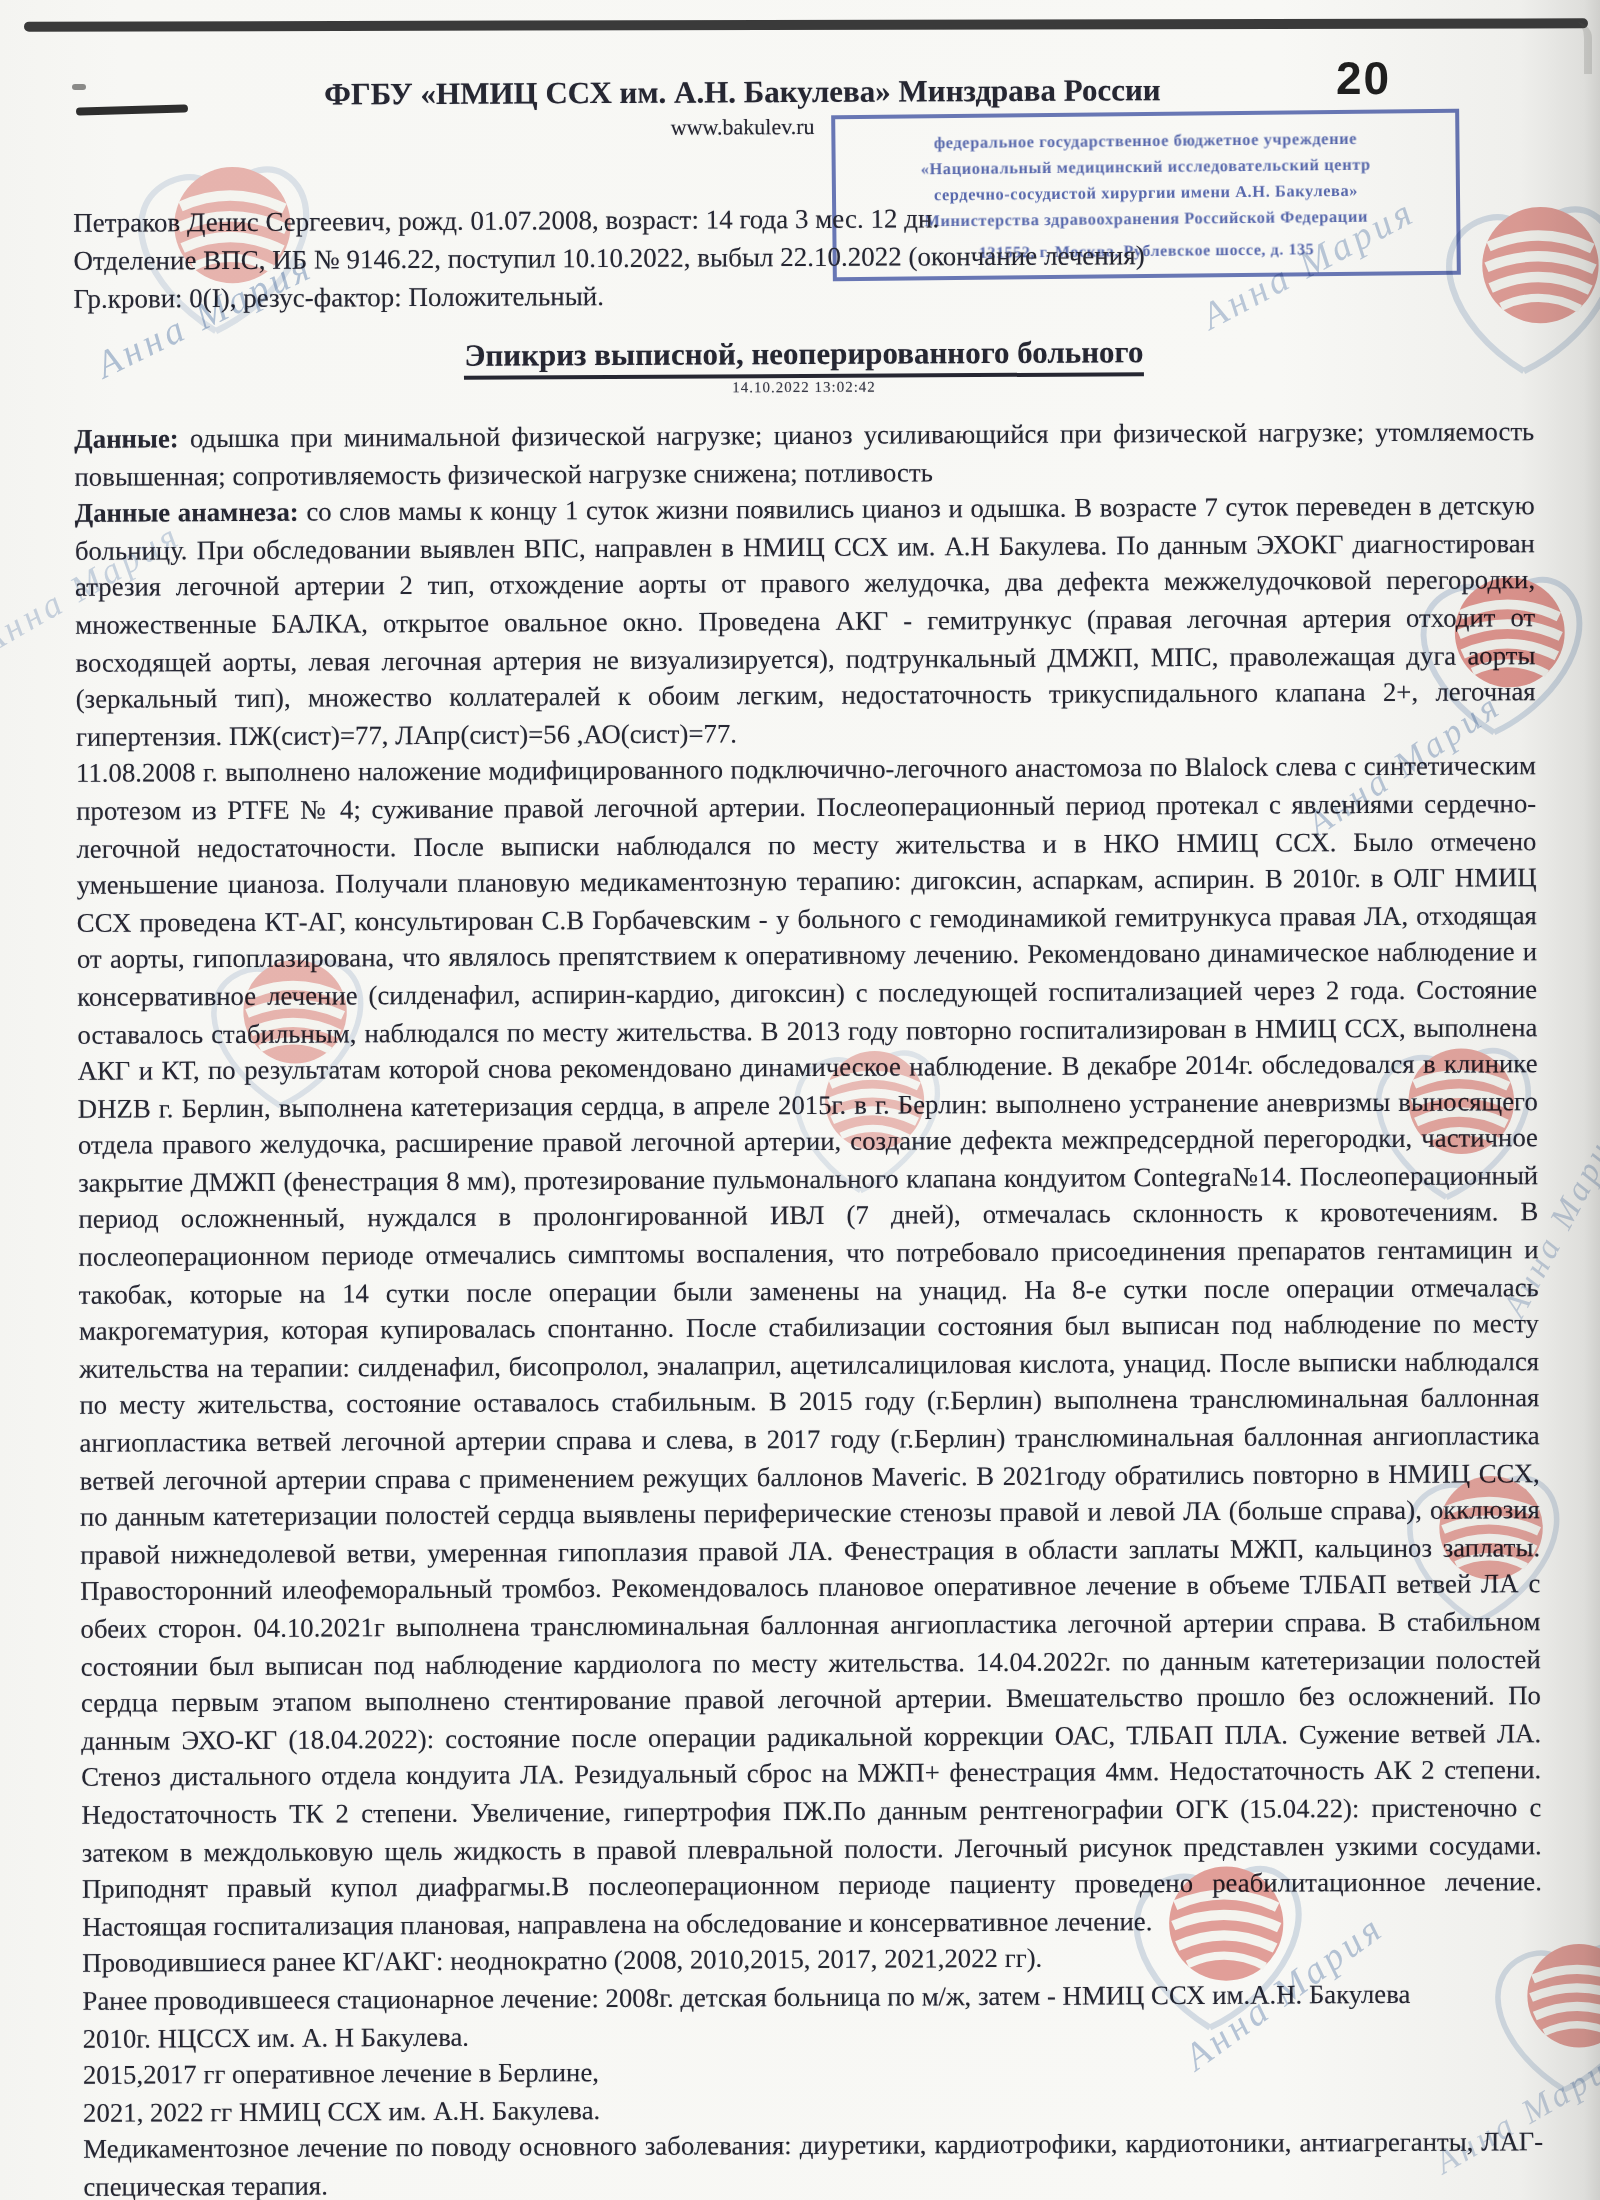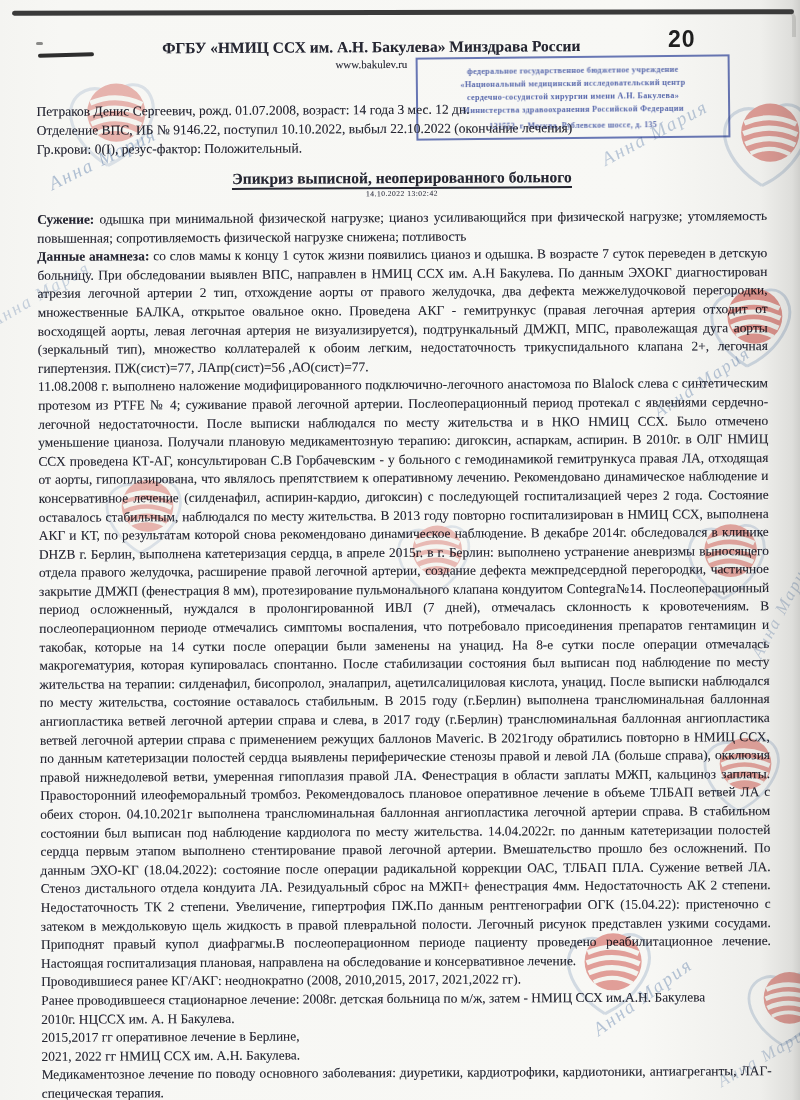--- a/index.html
+++ b/index.html
@@ -158,21 +158,21 @@
     <div class="patient">
       <div>Петраков Денис Сергеевич, рожд. 01.07.2008, возраст: 14 года 3 мес. 12 дн.</div>
       <div>Отделение ВПС, ИБ № 9146.22, поступил 10.10.2022, выбыл 22.10.2022 (окончание лечения)</div>
       <div>Гр.крови: 0(I), резус-фактор: Положительный.</div>
     </div>
 
     <div class="doc-title"><span>Эпикриз выписной, неоперированного больного</span></div>
     <div class="doc-datetime">14.10.2022 13:02:42</div>
 
     <div class="body">
-      <p><span class="lbl">Сужение:</span><span> одышка при минимальной физической нагрузке; цианоз усиливающийся при физической нагрузке; утомляемость повышенная; сопротивляемость физической нагрузке снижена; потливость</span></p>
+      <p><span class="lbl">Данные:</span><span> одышка при минимальной физической нагрузке; цианоз усиливающийся при физической нагрузке; утомляемость повышенная; сопротивляемость физической нагрузке снижена; потливость</span></p>
       <p><span class="lbl">Данные анамнеза:</span><span> со слов мамы к концу 1 суток жизни появились цианоз и одышка. В возрасте 7 суток переведен в детскую больницу. При обследовании выявлен ВПС, направлен в НМИЦ ССХ им. А.Н Бакулева. По данным ЭХОКГ диагностирован атрезия легочной артерии 2 тип, отхождение аорты от правого желудочка, два дефекта межжелудочковой перегородки, множественные БАЛКА, открытое овальное окно. Проведена АКГ - гемитрункус (правая легочная артерия отходит от восходящей аорты, левая легочная артерия не визуализируется), подтрункальный ДМЖП, МПС, праволежащая дуга аорты (зеркальный тип), множество коллатералей к обоим легким, недостаточность трикуспидального клапана 2+, легочная гипертензия. ПЖ(сист)=77, ЛАпр(сист)=56 ,АО(сист)=77.</span></p>
       <p>11.08.2008 г. выполнено наложение модифицированного подключично-легочного анастомоза по Blalock слева с синтетическим протезом из PTFE № 4; суживание правой легочной артерии.  Послеоперационный период протекал с явлениями сердечно-легочной недостаточности. После выписки наблюдался по месту жительства и в НКО НМИЦ ССХ. Было отмечено уменьшение цианоза. Получали плановую медикаментозную терапию: дигоксин, аспаркам, аспирин. В 2010г. в ОЛГ НМИЦ ССХ проведена КТ-АГ, консультирован С.В Горбачевским - у больного с гемодинамикой гемитрункуса правая ЛА, отходящая от аорты, гипоплазирована, что являлось препятствием к оперативному лечению. Рекомендовано динамическое наблюдение и консервативное лечение (силденафил, аспирин-кардио, дигоксин) с последующей госпитализацией через 2 года. Состояние оставалось стабильным, наблюдался по месту жительства. В 2013 году повторно госпитализирован в НМИЦ ССХ, выполнена АКГ и КТ, по результатам которой снова рекомендовано динамическое наблюдение. В декабре 2014г. обследовался в клинике DHZB г. Берлин, выполнена катетеризация сердца, в апреле 2015г. в г. Берлин: выполнено устранение аневризмы выносящего отдела правого желудочка, расширение правой легочной артерии, создание дефекта межпредсердной перегородки, частичное закрытие ДМЖП (фенестрация 8 мм), протезирование пульмонального клапана кондуитом Contegra№14. Послеоперационный период осложненный, нуждался в пролонгированной ИВЛ (7 дней), отмечалась склонность к кровотечениям. В послеоперационном периоде отмечались симптомы воспаления, что потребовало присоединения препаратов гентамицин и такобак, которые на 14 сутки после операции были заменены на унацид. На 8-е сутки после операции отмечалась макрогематурия, которая купировалась спонтанно. После стабилизации состояния был выписан под наблюдение по месту жительства на терапии: силденафил, бисопролол, эналаприл, ацетилсалициловая кислота, унацид. После выписки наблюдался по месту жительства, состояние оставалось стабильным. В 2015 году (г.Берлин) выполнена транслюминальная баллонная ангиопластика ветвей легочной артерии справа и слева, в 2017 году (г.Берлин) транслюминальная баллонная ангиопластика ветвей легочной артерии справа с применением режущих баллонов Maveric.  В 2021году обратились повторно в НМИЦ ССХ, по данным катетеризации полостей сердца выявлены периферические стенозы правой и левой ЛА (больше справа), окклюзия правой нижнедолевой ветви, умеренная гипоплазия правой ЛА. Фенестрация в области заплаты МЖП, кальциноз заплаты. Правосторонний илеофеморальный тромбоз.  Рекомендовалось  плановое оперативное лечение в объеме ТЛБАП ветвей ЛА с обеих сторон. 04.10.2021г выполнена транслюминальная баллонная ангиопластика легочной артерии справа. В стабильном состоянии был выписан под наблюдение кардиолога по месту жительства. 14.04.2022г.  по данным катетеризации полостей сердца первым этапом выполнено стентирование правой легочной артерии. Вмешательство прошло без осложнений.  По данным ЭХО-КГ (18.04.2022): состояние после операции радикальной коррекции ОАС, ТЛБАП ПЛА. Сужение ветвей ЛА. Стеноз дистального отдела кондуита ЛА. Резидуальный сброс на МЖП+ фенестрация 4мм. Недостаточность АК 2 степени. Недостаточность ТК 2 степени. Увеличение, гипертрофия ПЖ.По данным рентгенографии ОГК (15.04.22): пристеночно с затеком в междольковую щель жидкость в правой плевральной полости. Легочный рисунок представлен узкими сосудами. Приподнят правый купол диафрагмы.В послеоперационном периоде пациенту проведено  реабилитационное лечение. Настоящая госпитализация плановая, направлена на обследование и консервативное лечение.</p>
       <div id="extra-paragraphs">
           <p>Проводившиеся ранее КГ/АКГ: неоднократно (2008, 2010,2015, 2017, 2021,2022 гг).</p>
           <p>Ранее проводившееся стационарное лечение: 2008г. детская больница по м/ж, затем - НМИЦ ССХ им.А.Н. Бакулева</p>
           <p>2010г. НЦССХ им. А. Н Бакулева.</p>
           <p>2015,2017 гг оперативное лечение в Берлине,</p>
           <p>2021, 2022 гг НМИЦ ССХ им. А.Н. Бакулева.</p>
           <p>Медикаментозное лечение по поводу основного заболевания: диуретики, кардиотрофики, кардиотоники, антиагреганты, ЛАГ-специческая терапия.</p>
           <p>Принимаемые препараты (на момент госпитализации): силденафил 12,5 мг 2 раза в сутки, спиронолактон 50 мг утром, 25мг днем, ацетилсалициловая кислота150 мг 1 раз в сутки.</p>

